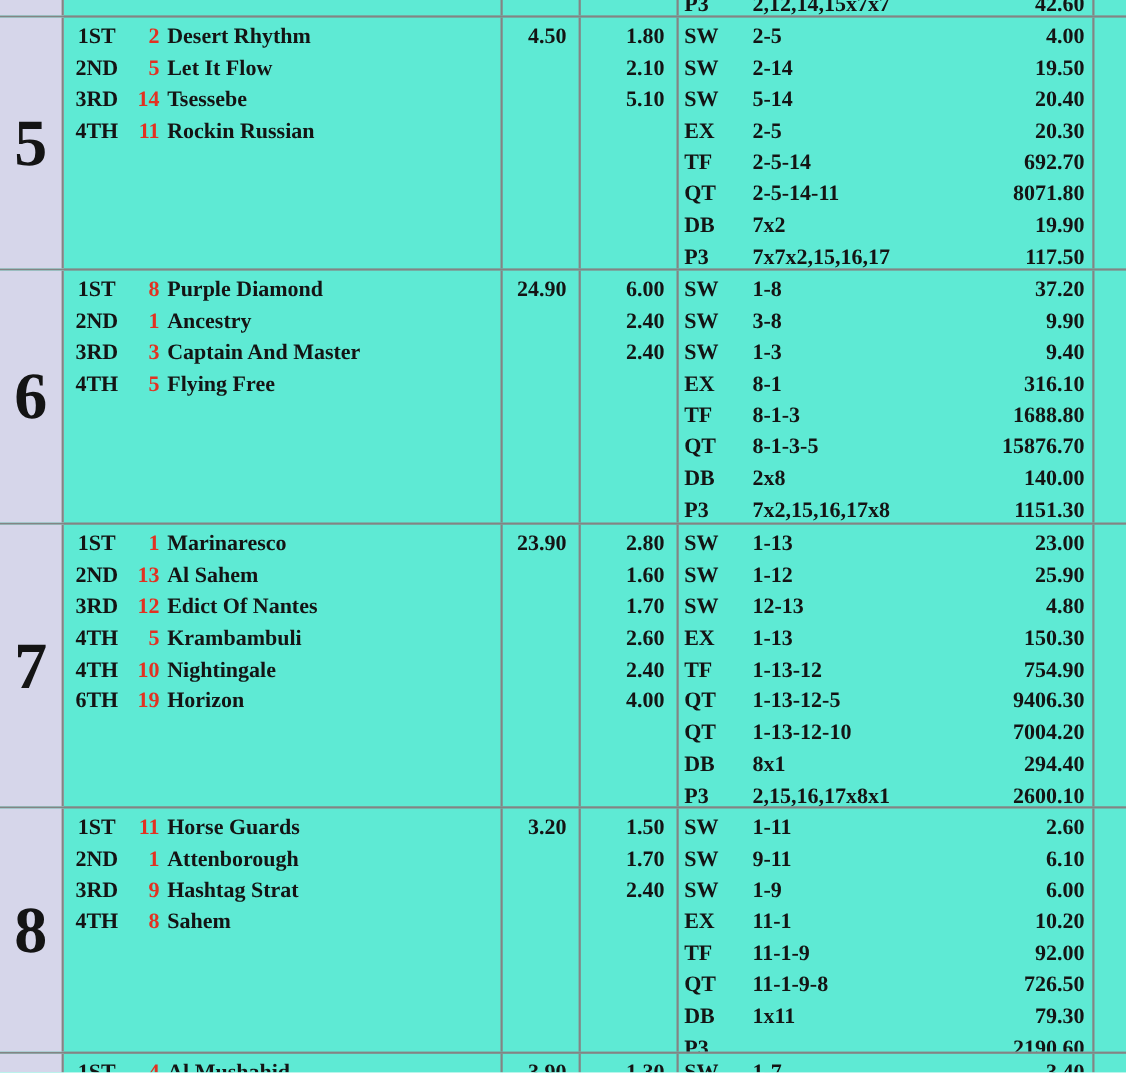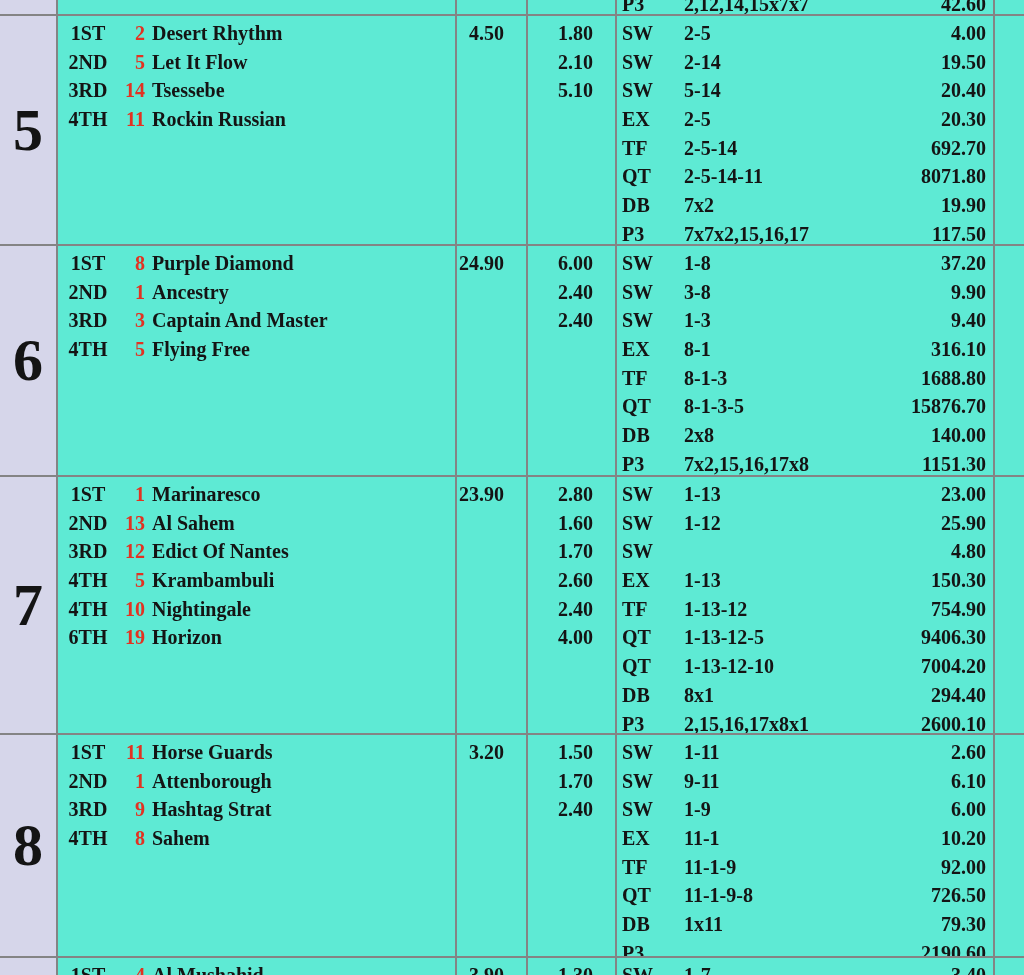--- a/index.html
+++ b/index.html
@@ -39,21 +39,21 @@
     line-height:28.7px;
     font-size:20px;
     display:flex;
     align-items:center;
     white-space:nowrap;
   }
   .names-cell{padding-left:8px;}
   .pos{width:44px;flex:none;text-align:center;}
   .hnum{width:35px;flex:none;text-align:right;color:#e23222;}
   .hname{margin-left:7px;}
-  .win-cell .line,.place-cell .line{justify-content:flex-end;padding-right:22px;}
+  .win-cell .line,.place-cell .line{justify-content:flex-end;padding-right:11px;}
   .win-cell,.place-cell{text-align:right;}
   .bets-cell{padding-left:5px;}
   .btype{width:62px;flex:none;}
   .bcombo{flex:1;}
   .bamt{flex:none;text-align:right;padding-right:7px;margin-left:auto;}
   .clip-top{margin-top:-13px;}
   .side-note{
     position:absolute;
     left:2px;top:60px;
     font-size:20px;line-height:28.7px;
@@ -322,20 +322,21 @@
           <span class="bcombo">1-13</span>
           <span class="bamt">23.00</span>
         </div>
         <div class="line">
           <span class="btype">SW</span>
           <span class="bcombo">1-12</span>
           <span class="bamt">25.90</span>
         </div>
         <div class="line">
           <span class="btype">SW</span>
+          <span class="bcombo">12-13</span>
           <span class="bamt">4.80</span>
         </div>
         <div class="line">
           <span class="btype">EX</span>
           <span class="bcombo">1-13</span>
           <span class="bamt">150.30</span>
         </div>
         <div class="line">
           <span class="btype">TF</span>
           <span class="bcombo">1-13-12</span>

